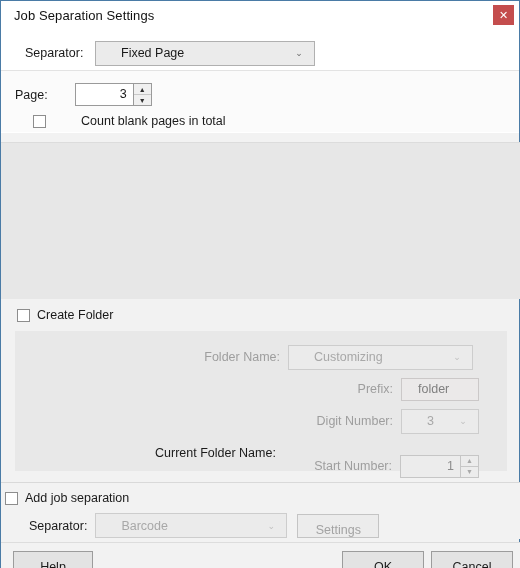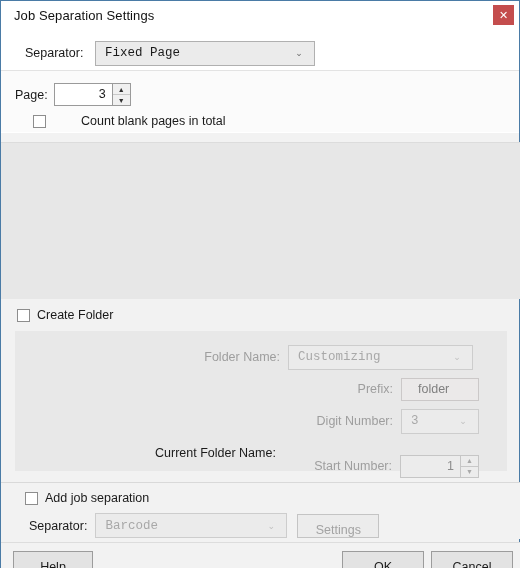--- a/index.html
+++ b/index.html
@@ -99,25 +99,24 @@
     background: #ebebeb;
     border: 1px solid #b0b0b0;
     display: flex;
     align-items: center;
     position: relative;
     cursor: pointer;
     font-size: 12.5px;
     color: #1a1a1a;
   }
   .combo .combo-text {
-    padding-left: 9px;
+    padding-left: 25px;
     flex: 1;
     overflow: hidden;
     white-space: nowrap;
-    font-family: Liberation Mono, monospace;
   }
   .combo .chev {
     width: 18px;
     text-align: center;
     color: #6a6a6a;
     font-size: 9px;
     padding-right: 6px;
   }
   .combo.disabled {
     background: #ebebeb;
@@ -140,20 +139,21 @@
     bottom: 0;
     background: #fbfbfb;
     border-top: 1px solid #e3e3e3;
   }
   .row-page {
     position: absolute;
     left: 14px;
     top: 12px;
     display: flex;
     align-items: center;
+    gap: 21px;
   }
   .lbl-page {
     font-size: 12.5px;
     margin-right: 6px;
     color: #1a1a1a;
   }
   .spinner {
     display: flex;
     align-items: stretch;
     height: 23px;
@@ -306,21 +306,21 @@
   .addjob-sec {
     position: absolute;
     left: 0;
     top: 452px;
     width: 520px;
     border-top: 1px solid #d9d9d9;
     background: #f2f2f2;
     height: 56px;
   }
   .row-addjob {
-    margin-left: 24px;
+    margin-left: 4px;
     margin-top: 8px;
     display: inline-flex;
   }
   .row-sep2 {
     position: absolute;
     left: 28px;
     top: 30px;
     display: flex;
     align-items: center;
   }

